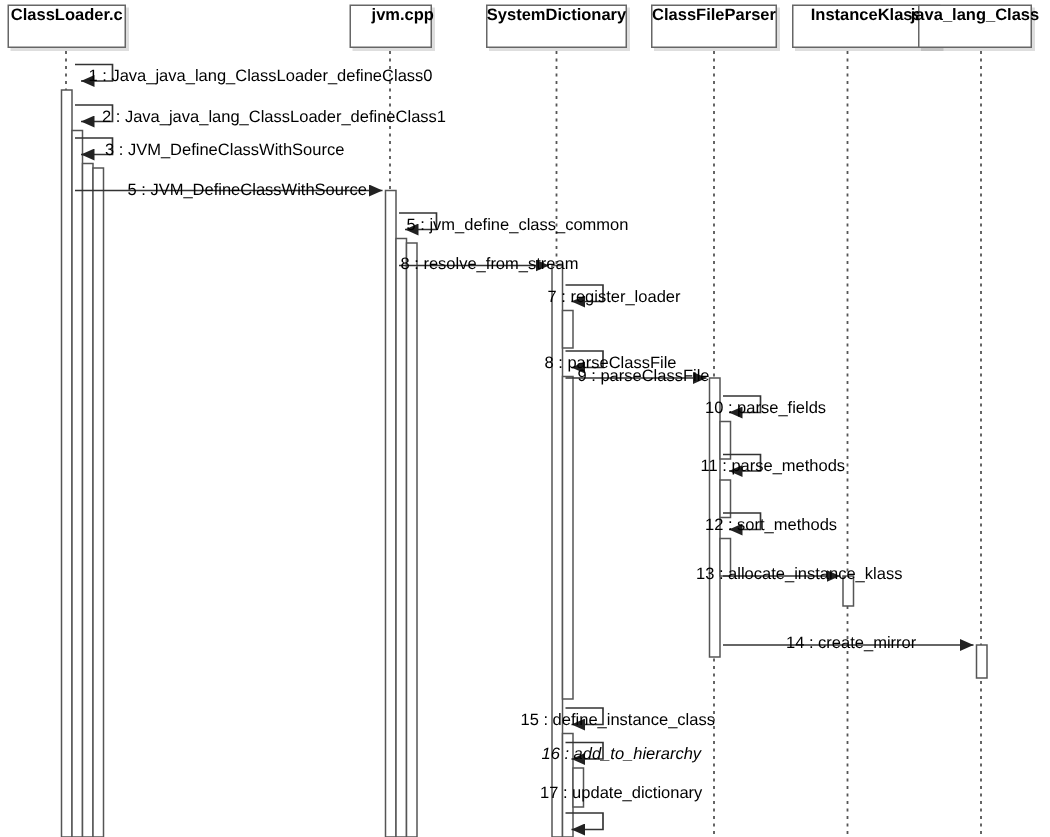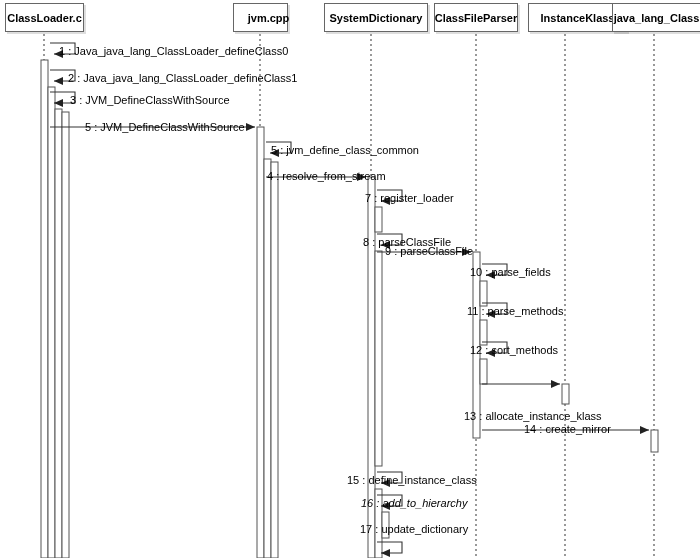--- a/index.html
+++ b/index.html
@@ -24,21 +24,20 @@
     left: 0;
     top: 0;
   }
   .lifeline-header-box {
     position: absolute;
     box-sizing: border-box;
     border: 1px solid #666666;
     background: #ffffff;
     box-shadow: 2px 2px 0 0 rgba(0,0,0,0.13);
     display: flex;
-    align-items: center;
     justify-content: center;
   }
   .lifeline-header-label {
     font-family: "Liberation Sans", sans-serif;
     font-size: 11px;
     font-weight: bold;
     color: #000000;
     white-space: nowrap;
     letter-spacing: 0px;
   }
@@ -143,45 +142,45 @@
         </g>
       </g>
   </svg>
   <div id="lifeline-headers">
       <div class="lifeline-header-box" style="left: 5px; top: 3px; width: 79px; height: 29px;">
         <span class="lifeline-header-label">ClassLoader.c</span>
       </div>
       <div class="lifeline-header-box" style="left: 233px; top: 3px; width: 55px; height: 29px; padding-left: 16px;">
         <span class="lifeline-header-label">jvm.cpp</span>
       </div>
-      <div class="lifeline-header-box" style="left: 324px; top: 3px; width: 104px; height: 29px;">
+      <div class="lifeline-header-box" style="left: 324px; top: 3px; width: 94px; height: 29px;">
         <span class="lifeline-header-label">SystemDictionary</span>
       </div>
       <div class="lifeline-header-box" style="left: 434px; top: 3px; width: 84px; height: 29px;">
         <span class="lifeline-header-label">ClassFileParser</span>
       </div>
       <div class="lifeline-header-box" style="left: 528px; top: 3px; width: 99px; height: 29px;">
         <span class="lifeline-header-label">InstanceKlass</span>
       </div>
-      <div class="lifeline-header-box" style="left: 612px; top: 3px; width: 89px; height: 29px;">
+      <div class="lifeline-header-box" style="left: 612px; top: 3px; width: 76px; height: 29px;">
         <span class="lifeline-header-label">java_lang_Class</span>
       </div>
     </div>
   <div id="message-labels">
       <div class="msg-label" style="left: 59px; top: 45px;">1 : Java_java_lang_ClassLoader_defineClass0</div>
       <div class="msg-label" style="left: 68px; top: 72px;">2 : Java_java_lang_ClassLoader_defineClass1</div>
       <div class="msg-label" style="left: 70px; top: 94px;">3 : JVM_DefineClassWithSource</div>
       <div class="msg-label" style="left: 85px; top: 121px;">5 : JVM_DefineClassWithSource</div>
       <div class="msg-label" style="left: 271px; top: 144px;">5 : jvm_define_class_common</div>
-      <div class="msg-label" style="left: 267px; top: 170px;">4 : resolve_from_stream</div>
+      <div class="msg-label" style="left: 267px; top: 170px;">8 : resolve_from_stream</div>
       <div class="msg-label" style="left: 365px; top: 192px;">7 : register_loader</div>
       <div class="msg-label" style="left: 363px; top: 236px; text-align: right;">8 : parseClassFile</div>
       <div class="msg-label" style="left: 385px; top: 245px;">9 : parseClassFile</div>
       <div class="msg-label" style="left: 470px; top: 266px;">10 : parse_fields</div>
       <div class="msg-label" style="left: 467px; top: 305px;">11 : parse_methods</div>
       <div class="msg-label" style="left: 470px; top: 344px;">12 : sort_methods</div>
-      <div class="msg-label" style="left: 464px; top: 377px; margin-top: 33px;">13 : allocate_instance_klass</div>
+      <div class="msg-label" style="left: 464px; top: 377px;">13 : allocate_instance_klass</div>
       <div class="msg-label" style="left: 524px; top: 423px;">14 : create_mirror</div>
       <div class="msg-label" style="left: 347px; top: 474px;">15 : define_instance_class</div>
       <div class="msg-label" style="left: 361px; top: 497px; font-style: italic;">16 : add_to_hierarchy</div>
       <div class="msg-label" style="left: 360px; top: 523px;">17 : update_dictionary</div>
     </div>
 </div>
 
 </body></html>

